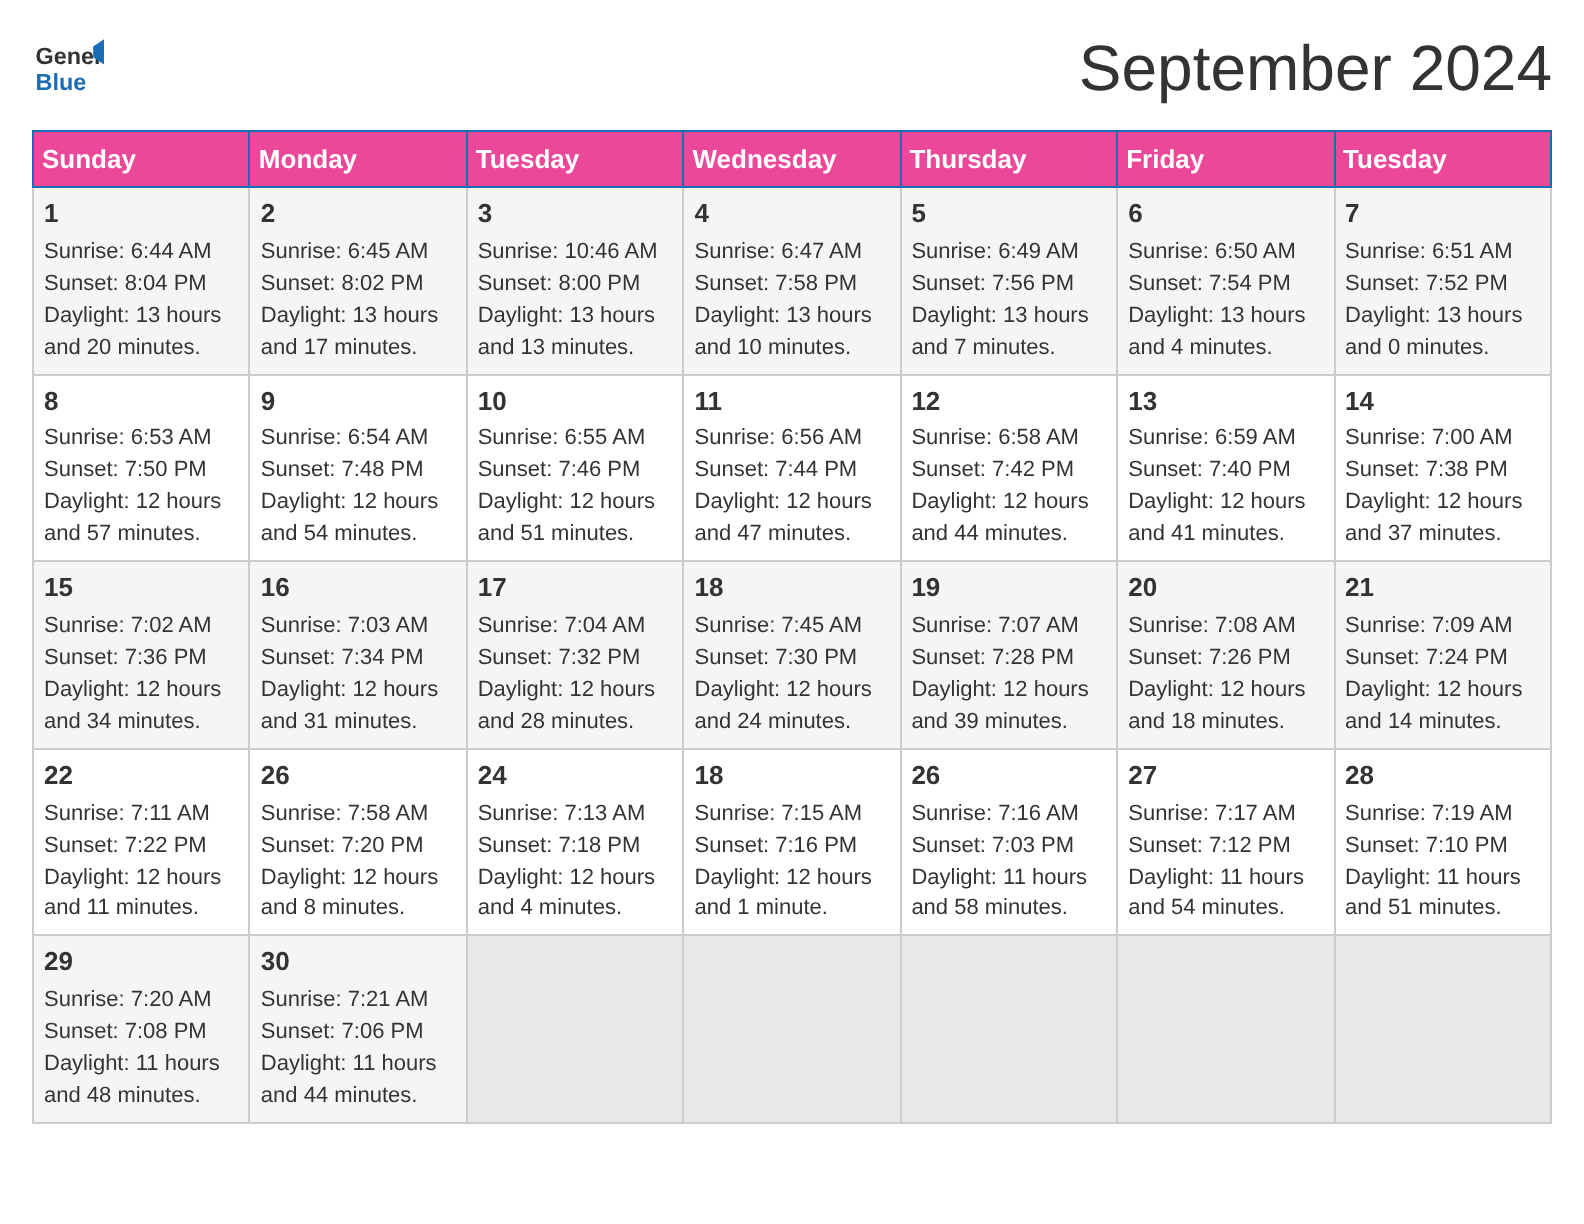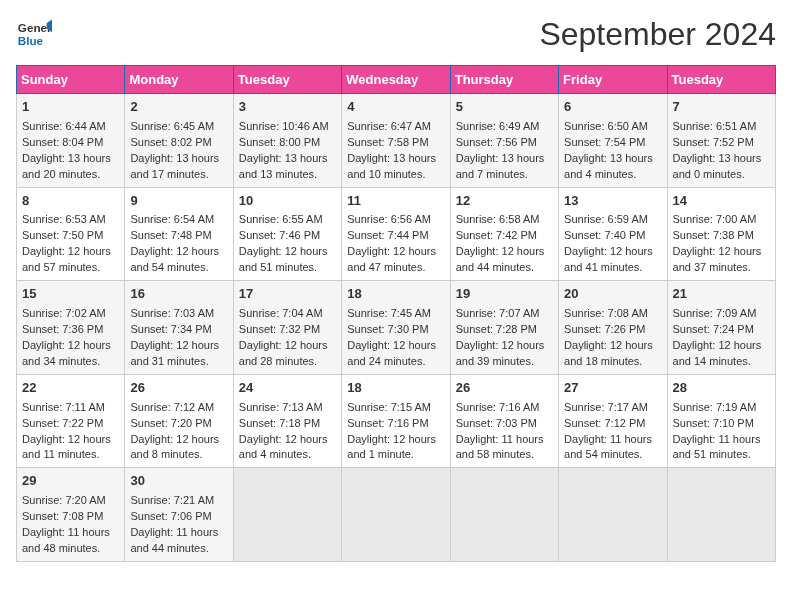--- a/index.html
+++ b/index.html
@@ -264,21 +264,21 @@
       <tr>
         <td>
           <span class="day-num">22</span>
           <div>Sunrise: 7:11 AM</div>
           <div>Sunset: 7:22 PM</div>
           <div>Daylight: 12 hours</div>
           <div>and 11 minutes.</div>
         </td>
         <td>
           <span class="day-num">26</span>
-          <div>Sunrise: 7:12 AM</div>
+          <div>Sunrise: 7:58 AM</div>
           <div>Sunset: 7:20 PM</div>
           <div>Daylight: 12 hours</div>
           <div>and 8 minutes.</div>
         </td>
         <td>
           <span class="day-num">24</span>
           <div>Sunrise: 7:13 AM</div>
           <div>Sunset: 7:18 PM</div>
           <div>Daylight: 12 hours</div>
           <div>and 4 minutes.</div>

